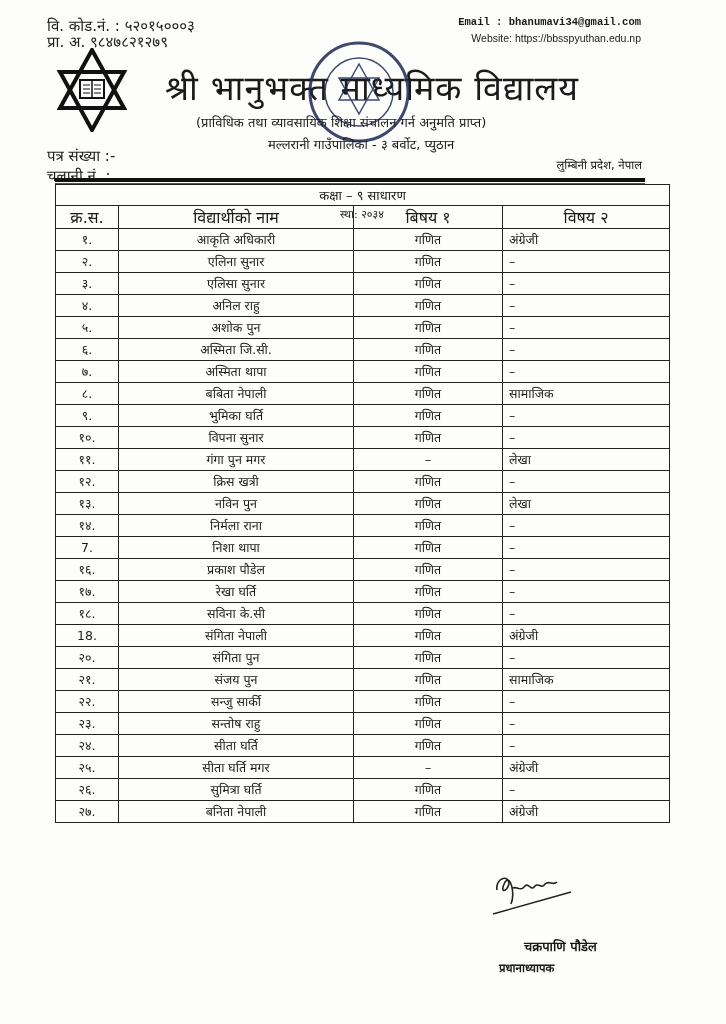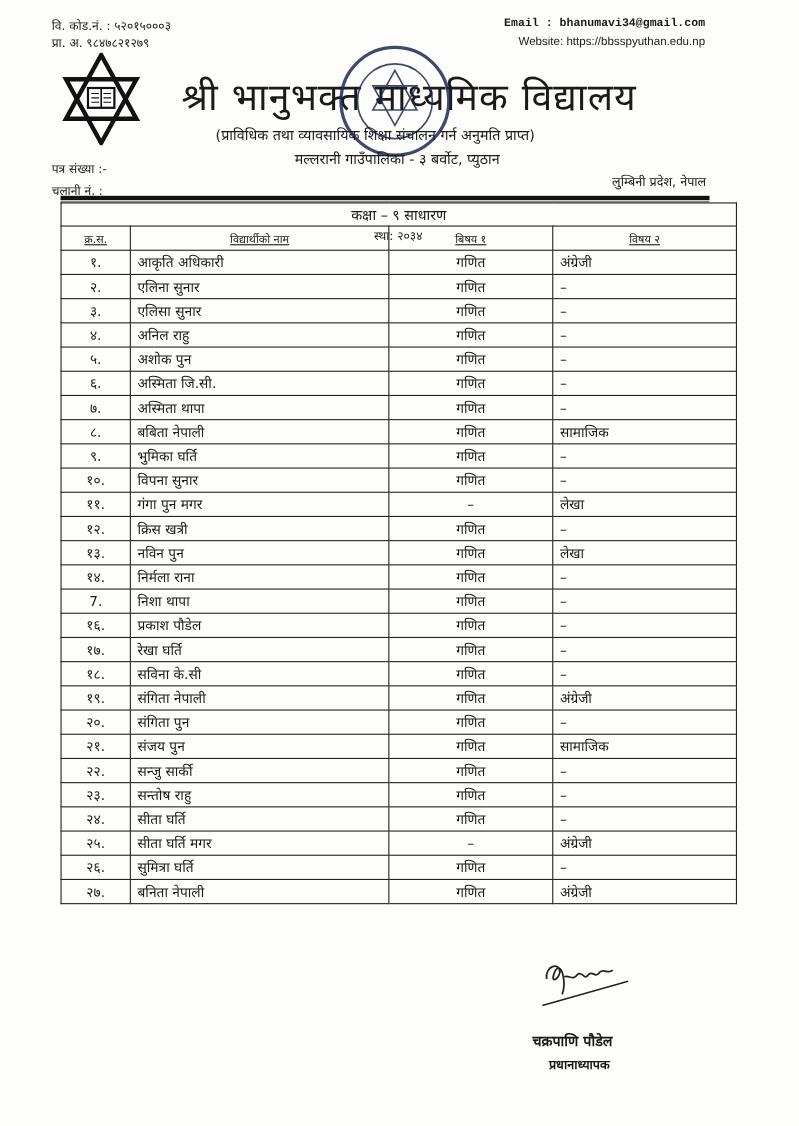--- a/index.html
+++ b/index.html
@@ -1,21 +1,21 @@
 <!DOCTYPE html>
 <html><head>
   <meta charset="utf-8">
   <style>
     html, body { margin: 0; padding: 0; }
     body {
       width: 726px; height: 1024px; background: #fdfdfc; position: relative; overflow: hidden;
       font-family: "DejaVu Sans", sans-serif; color: #1a1a1a;
     }
     .abs { position: absolute; }
-    .small { font-size: 11px; color: #222; }
+    .small { font-size: 15px; color: #222; }
     .meta-left { left: 47px; }
     #school-code { top: 15px; }
     #phone { top: 31px; }
     #letter-no { top: 145px; }
     #dispatch-no { top: 165px; }
     #email { right: 85px; top: 16px; font-family: Liberation Mono, monospace; font-weight: bold; font-size: 10.5px; }
     #website { right: 85px; top: 32px; font-family: "Liberation Sans", sans-serif; font-weight: normal; font-size: 10.5px; }
     #logo { left: 56px; top: 48px; width: 72px; height: 84px; }
     #school-name { left: 165px; top: 64px; font-size: 34px; letter-spacing: 1px; font-family: "DejaVu Sans", sans-serif; font-weight: normal; white-space: nowrap; text-align: right; }
     #approval { left: 196px; top: 113px; font-size: 13px; white-space: nowrap; }
@@ -27,28 +27,28 @@
     #letterhead-rule2 { left: 55px; top: 183px; width: 590px; height: 1px; background: #555; }
 
     table#result-table {
       position: absolute; left: 55px; top: 184px; width: 615px;
       border-collapse: collapse; font-size: 12.5px;
     }
     #result-table td, #result-table th {
       border: 1.4px solid #222; height: 21px; padding: 0 6px; font-weight: normal;
     }
     #result-table .caption-row td { text-align: center; height: 20px; font-size: 13px; }
-    #result-table th { font-size: 10px; text-align: center; text-decoration: underline; }
+    #result-table th { font-size: 16px; text-align: center; }
     .c-sn { width: 50px; text-align: center; }
-    .c-name { width: 222px; text-align: left; }
+    .c-name { width: 222px; text-align: center; }
     .c-s1 { width: 136px; text-align: center; }
     .c-s2 { text-align: left; }
 
     #signature { left: 487px; top: 870px; width: 110px; height: 50px; }
-    #principal-name { left: 484px; top: 937px; font-size: 13px; font-weight: bold; white-space: nowrap; }
+    #principal-name { left: 524px; top: 937px; font-size: 13px; font-weight: bold; white-space: nowrap; }
     #principal-title { left: 499px; top: 960px; font-size: 11.5px; font-weight: bold; white-space: nowrap; }
   </style>
 </head>
 <body>
 
 <div class="abs small meta-left" id="school-code">वि. कोड.नं. : ५२०१५०००३</div>
 <div class="abs small meta-left" id="phone">प्रा. अ. ९८४७८२१२७९</div>
 <div class="abs" id="email">Email : bhanumavi34@gmail.com</div>
 <div class="abs" id="website">Website: https://bbsspyuthan.edu.np</div>
 
@@ -199,21 +199,21 @@
         <td class="c-s1">गणित</td>
         <td class="c-s2">–</td>
       </tr>
       <tr>
         <td class="c-sn">१८.</td>
         <td class="c-name">सविना के.सी</td>
         <td class="c-s1">गणित</td>
         <td class="c-s2">–</td>
       </tr>
       <tr>
-        <td class="c-sn">१९.</td>
+        <td class="c-sn">18.</td>
         <td class="c-name">संगिता नेपाली</td>
         <td class="c-s1">गणित</td>
         <td class="c-s2">अंग्रेजी</td>
       </tr>
       <tr>
         <td class="c-sn">२०.</td>
         <td class="c-name">संगिता पुन</td>
         <td class="c-s1">गणित</td>
         <td class="c-s2">–</td>
       </tr>

